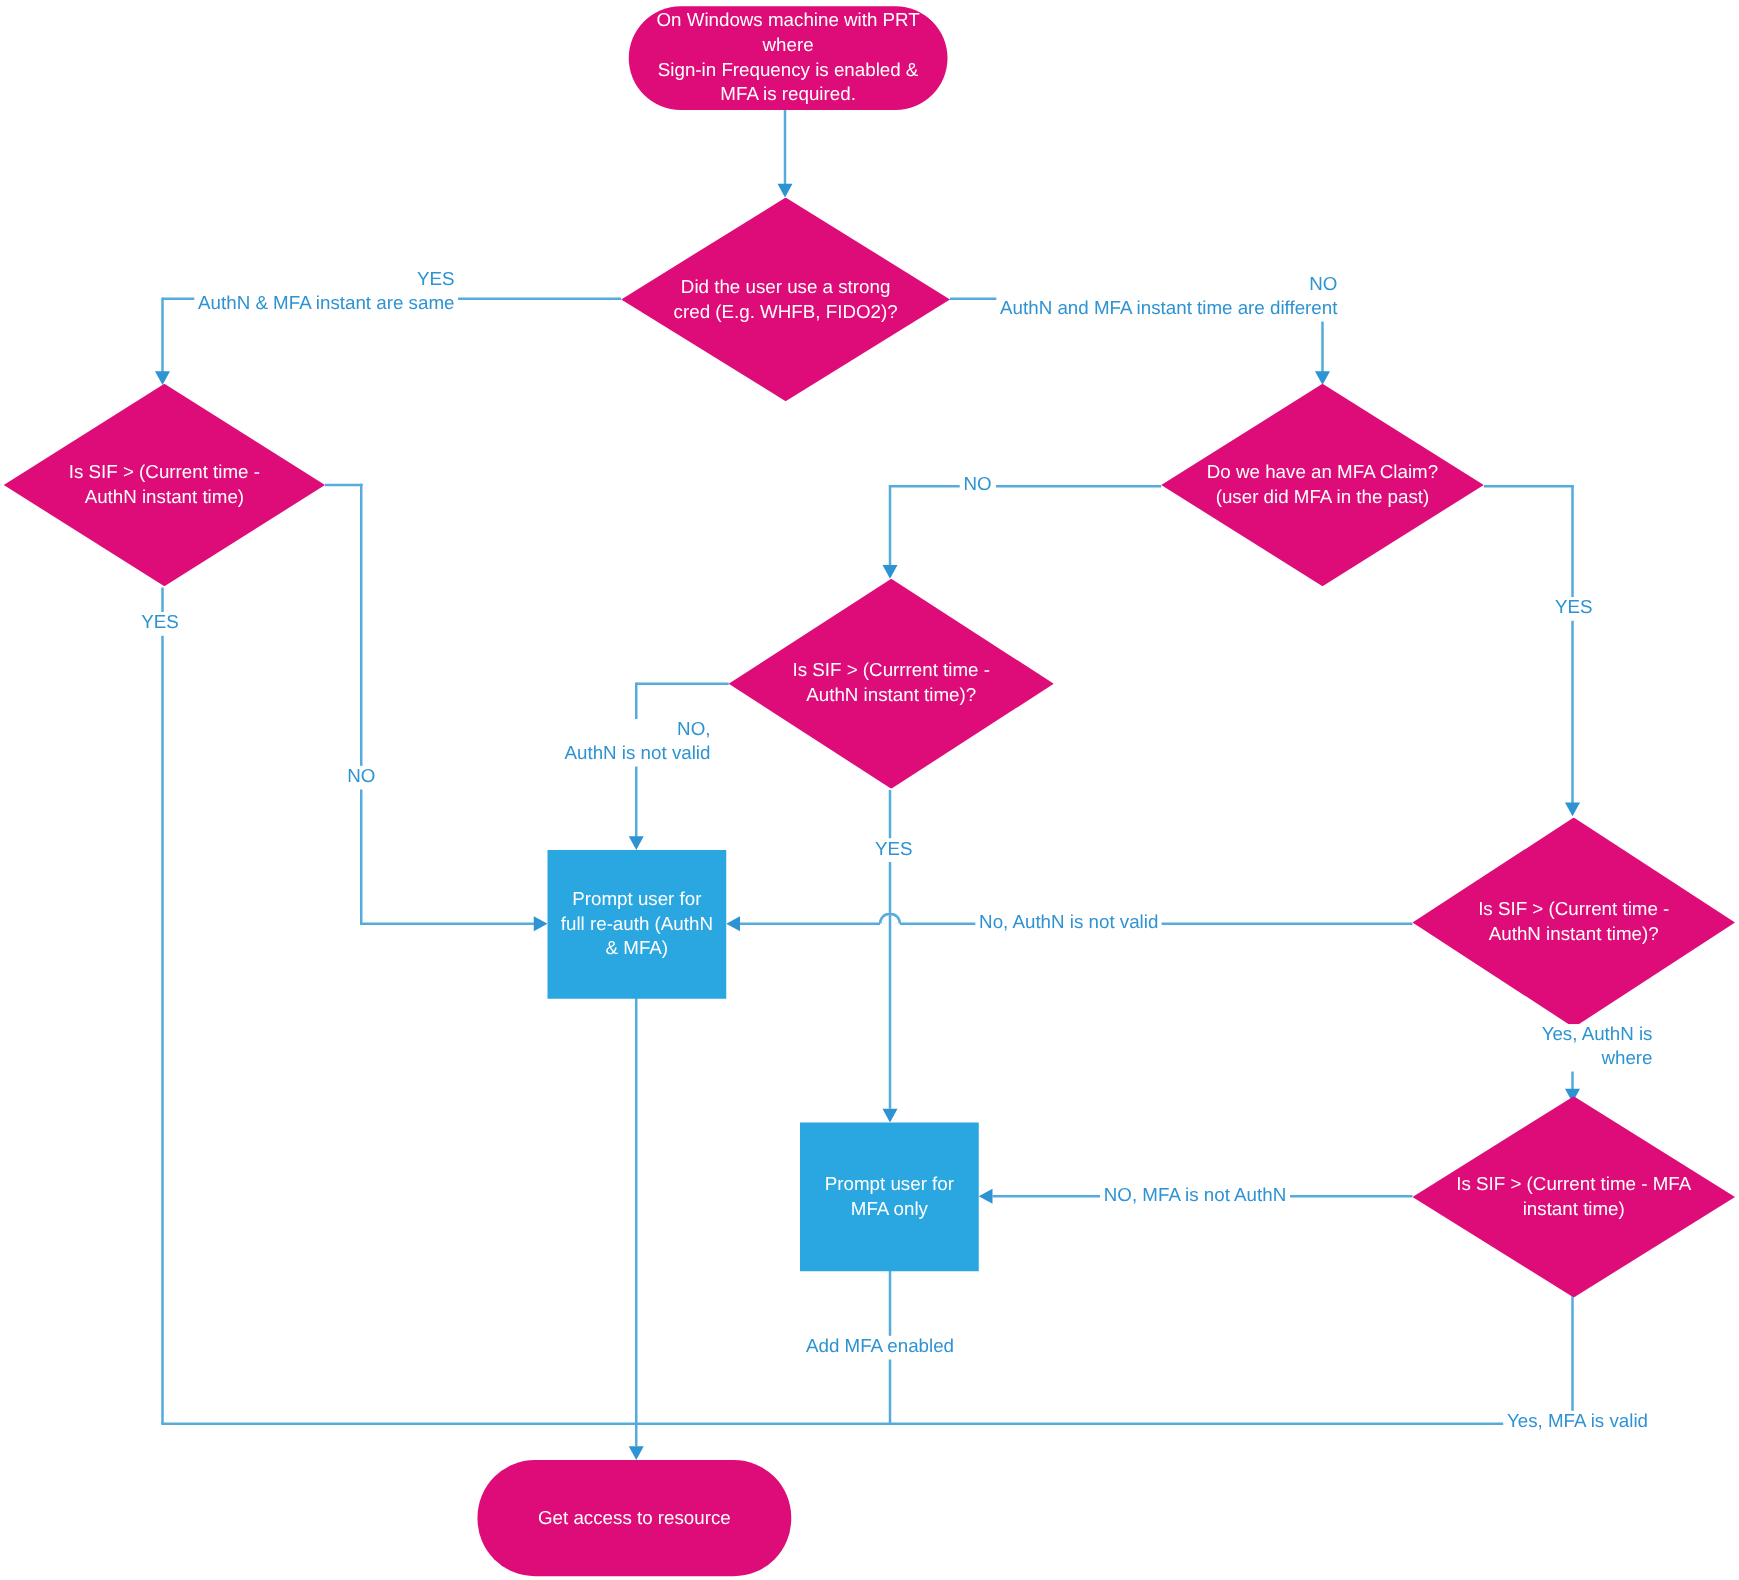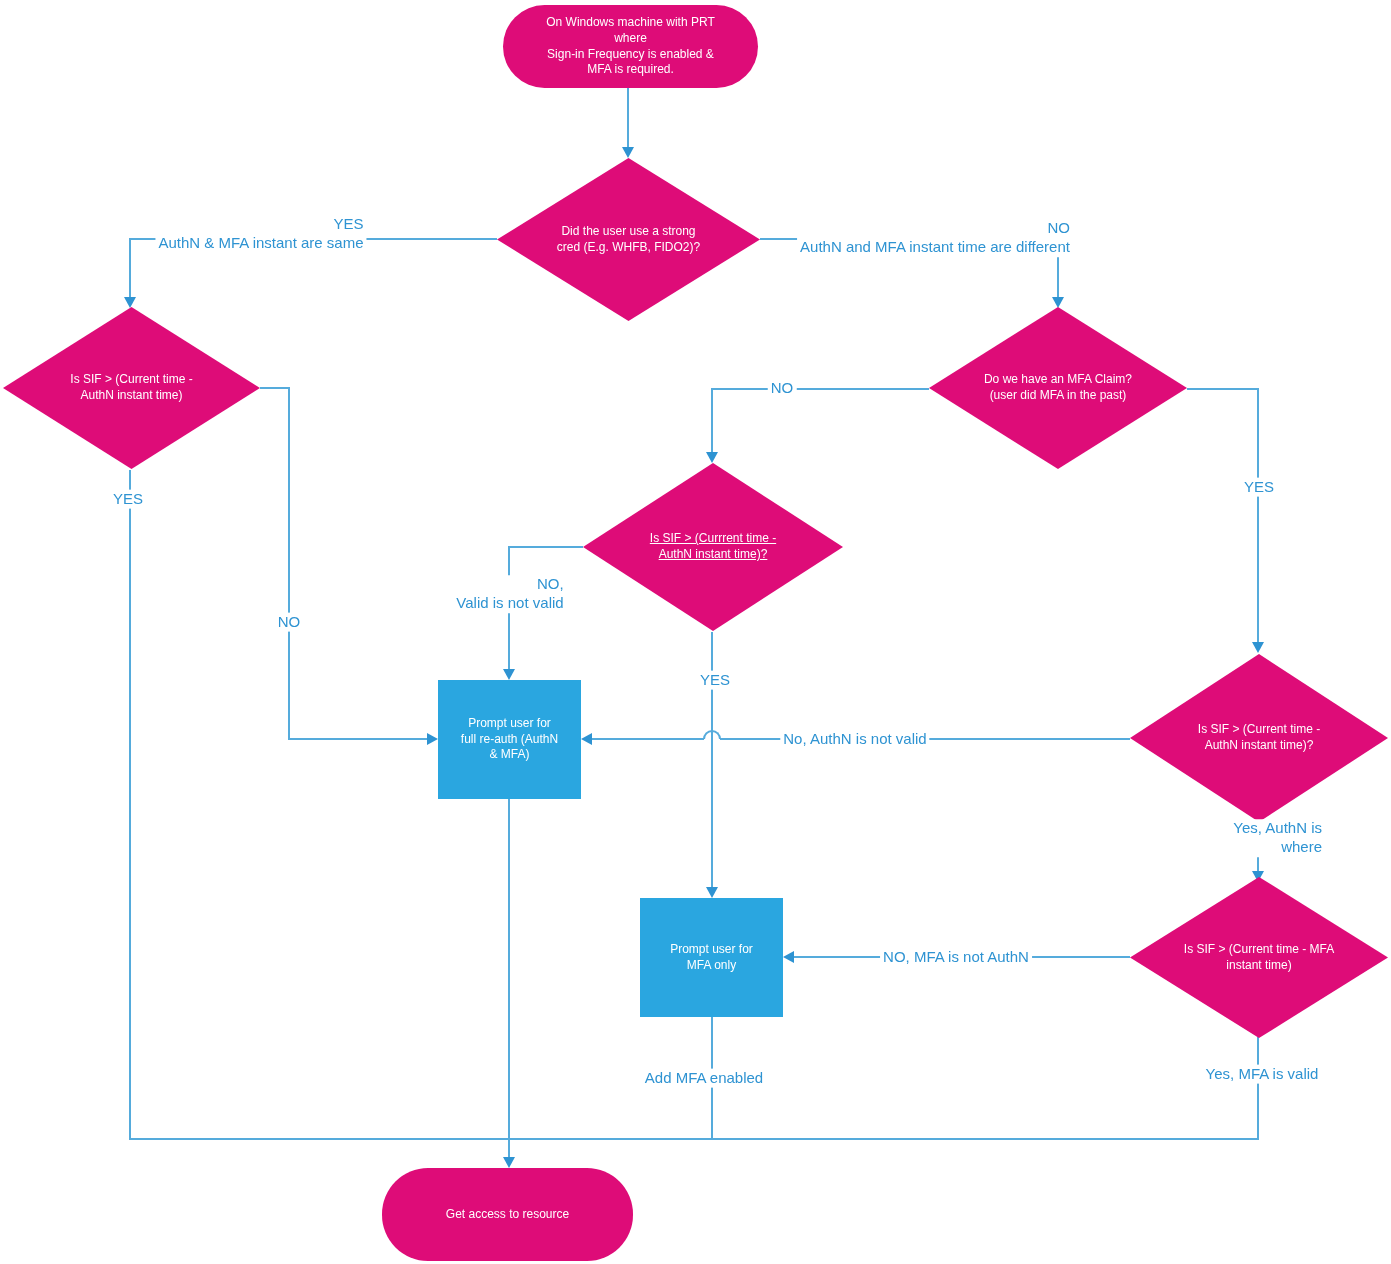--- a/index.html
+++ b/index.html
@@ -21,21 +21,21 @@
   .arrow.left{border-top:6px solid transparent;border-bottom:6px solid transparent;border-right:11px solid var(--label-blue);}
   .arrow.right{border-top:6px solid transparent;border-bottom:6px solid transparent;border-left:11px solid var(--label-blue);}
   .jump{
     position:absolute;box-sizing:border-box;
     border:2px solid var(--line-blue);border-bottom:none;
     border-radius:9px 9px 0 0;background:transparent;
   }
   .shape{
     position:absolute;display:flex;align-items:center;justify-content:center;
     text-align:center;color:var(--shape-text);white-space:pre-line;
-    font-size:12px;line-height:1.32;
+    font-size:15px;line-height:1.32;
   }
   .terminator{background:var(--shape-pink);border-radius:46px;}
   .decision{background:var(--shape-pink);clip-path:polygon(50% 0,100% 50%,50% 100%,0 50%);padding:0 28px;box-sizing:border-box;}
   .process{background:var(--box-blue);}
   .elabel{
     position:absolute;transform:translate(-50%,-50%);
     background:var(--bg);color:var(--label-blue);
     font-size:15px;line-height:1.25;text-align:right;
     white-space:pre-line;padding:0 3px;z-index:5;
   }
@@ -100,43 +100,43 @@
 
   <div class="elabel" style="left:261px;top:234px;">YES
 AuthN &amp; MFA instant are same</div>
   <div class="elabel" style="left:935px;top:238px;">NO
 AuthN and MFA instant time are different</div>
   <div class="elabel" style="left:128px;top:499px;">YES</div>
   <div class="elabel" style="left:289px;top:622px;">NO</div>
   <div class="elabel" style="left:782px;top:388px;">NO</div>
   <div class="elabel" style="left:1259px;top:487px;">YES</div>
   <div class="elabel" style="left:510px;top:594px;">NO,
-Valid is not valid</div>
+AuthN is not valid</div>
   <div class="elabel" style="left:715px;top:680px;">YES</div>
   <div class="elabel" style="left:855px;top:739px;">No, AuthN is not valid</div>
   <div class="elabel" style="left:1259px;top:838px;">Yes, AuthN is where</div>
   <div class="elabel" style="left:956px;top:957px;">NO, MFA is not AuthN</div>
-  <div class="elabel" style="left:1262px;top:1074px;">Yes, MFA is valid</div>
+  <div class="elabel" style="left:1262px;top:1138px;">Yes, MFA is valid</div>
   <div class="elabel" style="left:704px;top:1078px;">Add MFA enabled</div>
 
   <div class="shape terminator" style="left:503px;top:5px;width:255px;height:83px;">On Windows machine with PRT
 where
 Sign-in Frequency is enabled &amp;
 MFA is required.</div>
 
   <div class="shape decision" style="left:497px;top:158px;width:263px;height:163px;">Did the user use a strong
 cred (E.g. WHFB, FIDO2)?</div>
 
   <div class="shape decision" style="left:3px;top:307px;width:257px;height:162px;">Is SIF &gt; (Current time -
 AuthN instant time)</div>
 
   <div class="shape decision" style="left:929px;top:307px;width:258px;height:162px;">Do we have an MFA Claim?
 (user did MFA in the past)</div>
 
-  <div class="shape decision" style="left:583px;top:463px;width:260px;height:168px;text-decoration:underline;">Is SIF &gt; (Currrent time -
+  <div class="shape decision" style="left:583px;top:463px;width:260px;height:168px;">Is SIF &gt; (Currrent time -
 AuthN instant time)?</div>
 
   <div class="shape process" style="left:438px;top:680px;width:143px;height:119px;">Prompt user for
 full re-auth (AuthN
 &amp; MFA)</div>
 
   <div class="shape decision" style="left:1130px;top:654px;width:258px;height:168px;">Is SIF &gt; (Current time -
 AuthN instant time)?</div>
 
   <div class="shape process" style="left:640px;top:898px;width:143px;height:119px;">Prompt user for

